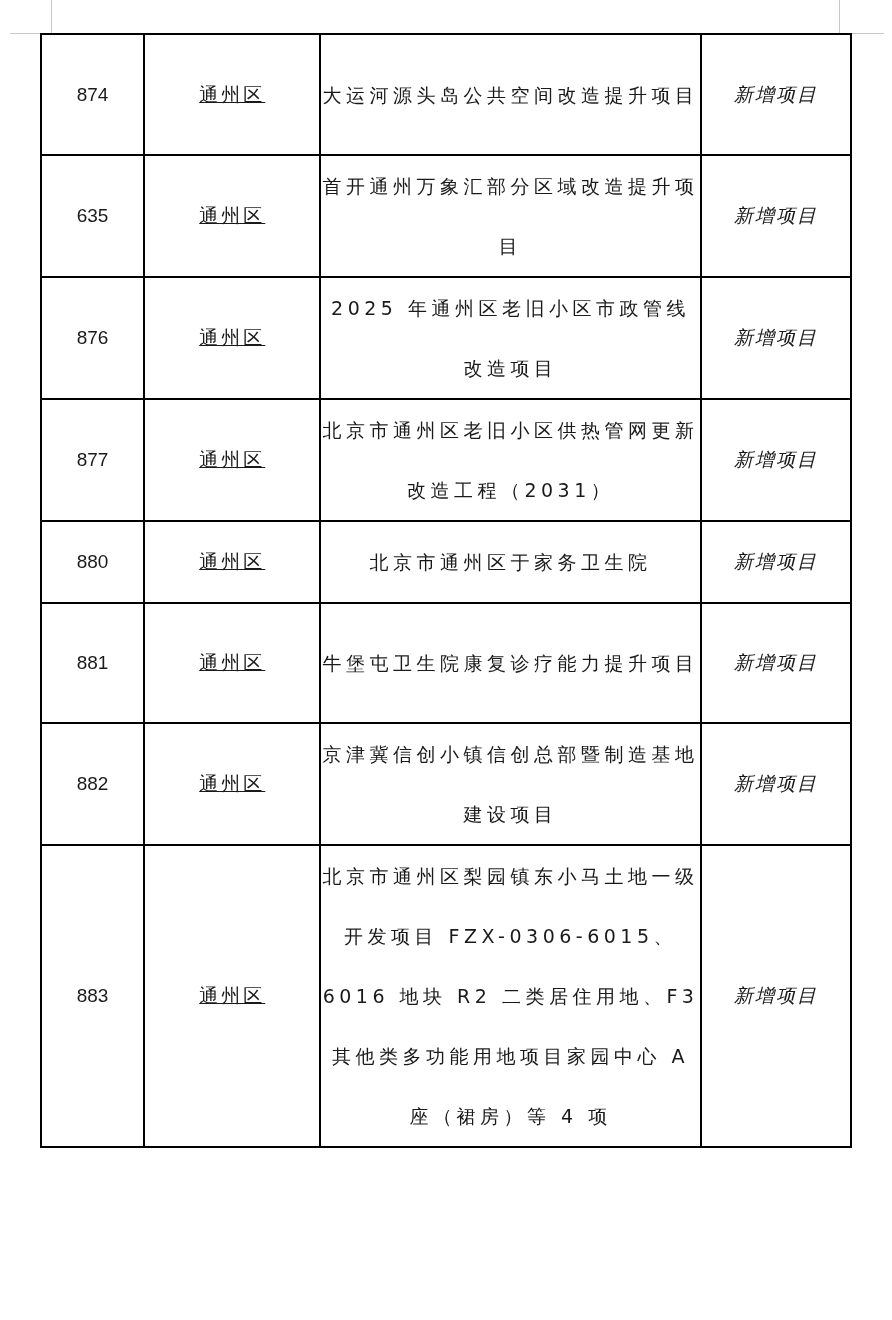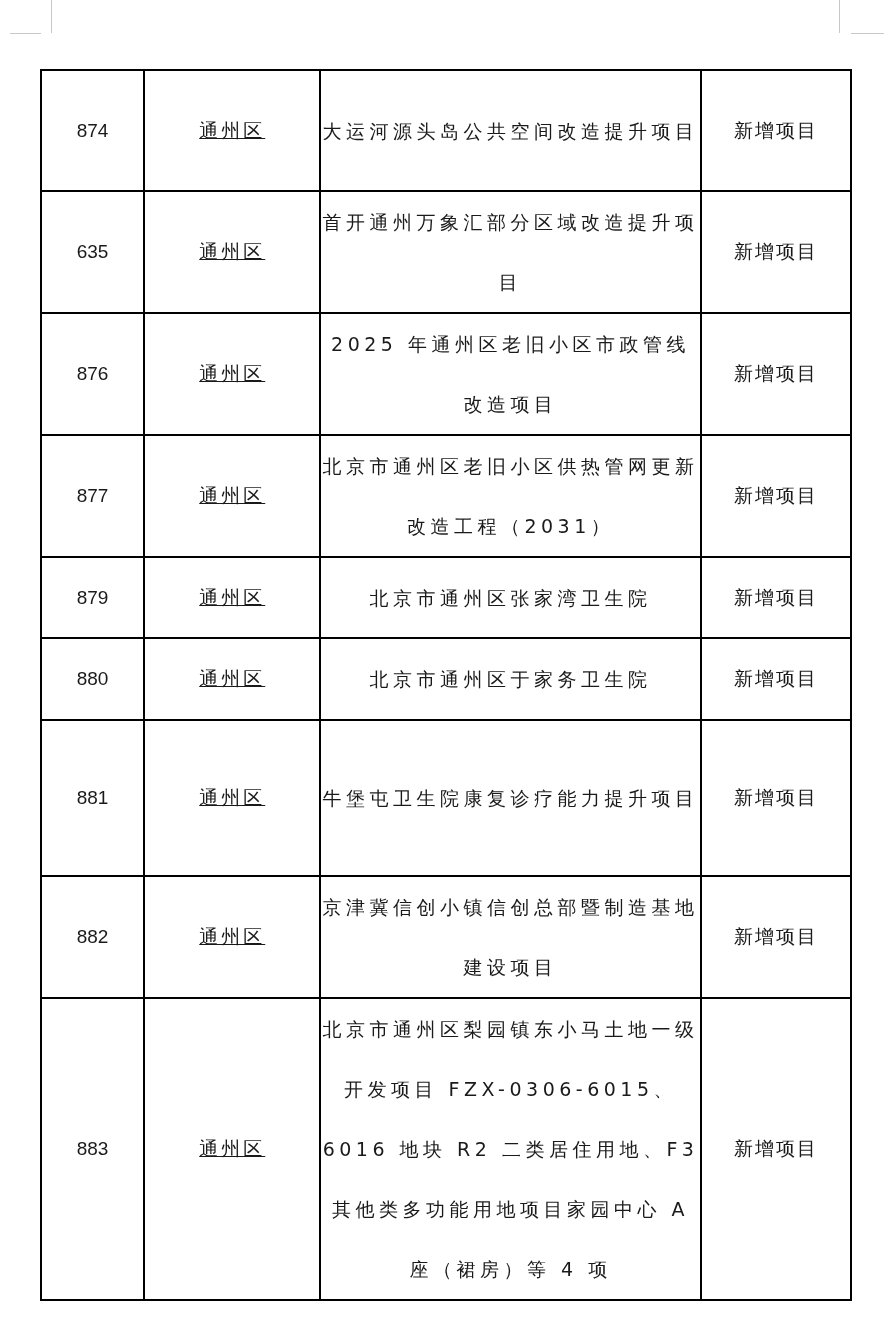--- a/index.html
+++ b/index.html
@@ -4,27 +4,27 @@
 <style>
   html, body { margin: 0; padding: 0; background: #ffffff; }
   body { width: 892px; height: 1320px; position: relative; overflow: hidden;
          font-family: "DejaVu Sans", "Liberation Sans", sans-serif; color: #1a1a1a; }
   .margin-mark { position: absolute; background: #c8c8c8; }
   .mm-left-v { left: 51px; top: 0; width: 1px; height: 33px; }
   .mm-right-v { left: 839px; top: 0; width: 1px; height: 33px; }
   .mm-left-h { left: 10px; top: 33px; width: 31px; height: 1px; }
   .mm-right-h { left: 851px; top: 33px; width: 33px; height: 1px; }
   table.grid { position: absolute; left: 40px; top: 33px; width: 812px;
-               border-collapse: collapse; table-layout: fixed; margin-top: 36px; }
+               border-collapse: collapse; table-layout: fixed; }
   table.grid td { border: 2px solid #000; text-align: center; vertical-align: middle;
                   padding: 0; font-size: 19px; }
   td.c-num { width: 101px; font-family: "Liberation Sans", sans-serif; font-size: 20px; }
   td.c-dist { width: 174px; letter-spacing: 3px; text-decoration: underline; }
   td.c-name { width: 378px; letter-spacing: 4.5px; line-height: 60px; padding: 0 8px; border-radius: 17px; }
-  td.c-type { width: 148px; letter-spacing: 2px; }
+  td.c-type { width: 148px; letter-spacing: 2px; font-style: italic; }
   .name-text { display: inline-block; }
 </style>
 </head>
 <body>
 
 <div class="margin-mark mm-left-v"></div>
 <div class="margin-mark mm-left-h"></div>
 <div class="margin-mark mm-right-v"></div>
 <div class="margin-mark mm-right-h"></div>
 
@@ -47,33 +47,27 @@
       <td class="c-dist">通州区</td>
       <td class="c-name"><span class="name-text">2025 年通州区老旧小区市政管线改造项目</span></td>
       <td class="c-type">新增项目</td>
     </tr>
     <tr style="height:120px">
       <td class="c-num">877</td>
       <td class="c-dist">通州区</td>
       <td class="c-name"><span class="name-text">北京市通州区老旧小区供热管网更新改造工程（2031）</span></td>
       <td class="c-type">新增项目</td>
     </tr>
-    <tr style="height:81px">
-      <td class="c-num">879</td>
-      <td class="c-dist">通州区</td>
-      <td class="c-name"><span class="name-text">北京市通州区张家湾卫生院</span></td>
-      <td class="c-type">新增项目</td>
-    </tr>
     <tr style="height:82px">
       <td class="c-num">880</td>
       <td class="c-dist">通州区</td>
       <td class="c-name"><span class="name-text">北京市通州区于家务卫生院</span></td>
       <td class="c-type">新增项目</td>
     </tr>
-    <tr style="height:156px">
+    <tr style="height:120px">
       <td class="c-num">881</td>
       <td class="c-dist">通州区</td>
       <td class="c-name"><span class="name-text">牛堡屯卫生院康复诊疗能力提升项目</span></td>
       <td class="c-type">新增项目</td>
     </tr>
     <tr style="height:120px">
       <td class="c-num">882</td>
       <td class="c-dist">通州区</td>
       <td class="c-name"><span class="name-text">京津冀信创小镇信创总部暨制造基地建设项目</span></td>
       <td class="c-type">新增项目</td>

